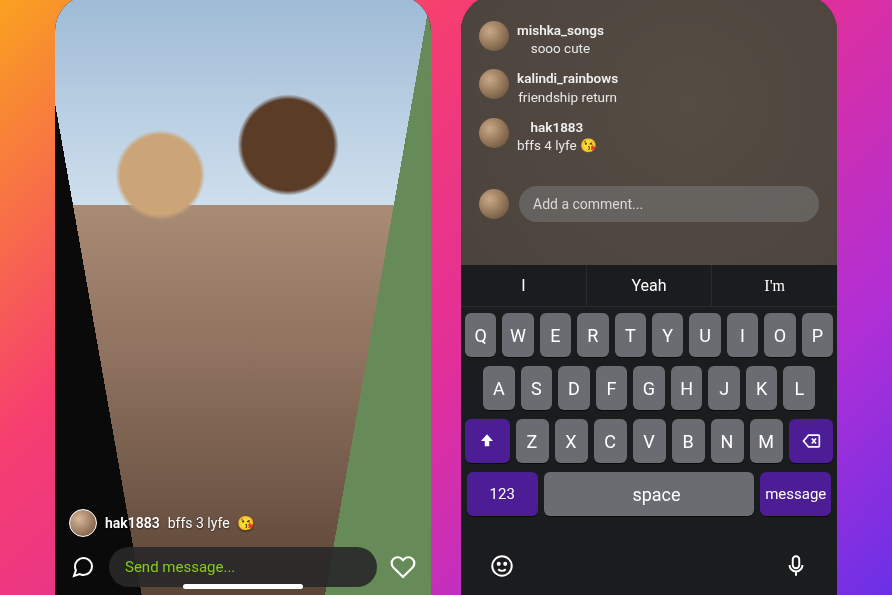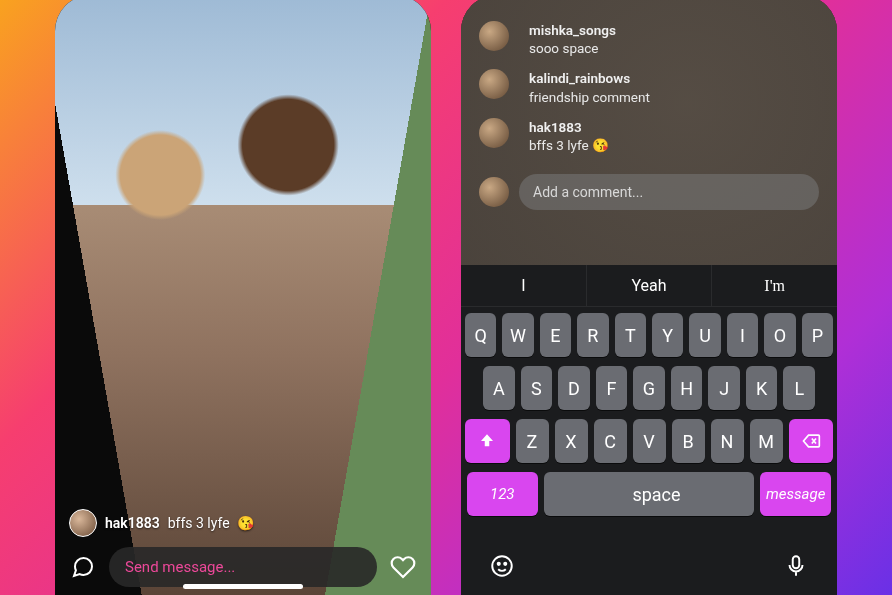--- a/index.html
+++ b/index.html
@@ -67,21 +67,21 @@
   .msg-bar .round-btn {
     width: 28px; height: 28px;
     display: flex; align-items: center; justify-content: center;
     color: #fff;
   }
   .msg-input {
     flex: 1;
     height: 40px;
     border-radius: 20px;
     background: rgba(40,40,40,.9);
-    color: #ec4899;
+    color: #84cc16;
     font-size: 15px;
     display: flex;
     align-items: center;
     padding: 0 16px;
   }
   .home-indicator {
     position: absolute;
     bottom: 6px;
     left: 50%;
     transform: translateX(-50%);
@@ -105,33 +105,34 @@
       radial-gradient(circle at 60% 40%, #8b7560 0%, #5a4a3c 100%);
     color: #fff;
     padding: 26px 18px 10px;
     display: flex;
     flex-direction: column;
     gap: 12px;
   }
   .comment {
     display: flex;
     align-items: flex-start;
-    gap: 20px;
+    gap: 8px;
+    text-align: center;
   }
   .comment .av {
     width: 30px; height: 30px; border-radius: 50%;
     background: radial-gradient(circle at 35% 35%, #c9a884, #5f4631);
     flex-shrink: 0;
   }
   .comment .txt { font-size: 13.5px; line-height: 1.35; }
   .comment .txt .u { font-weight: 600; color: #f0f0f0; }
   .comment .txt .body { color: #e8e8e8; }
   .add-comment {
     display: flex; align-items: center; gap: 10px;
-    margin-top: 8px;
+    margin-top: 20px;
   }
   .add-comment .av { width: 30px; height: 30px; border-radius: 50%;
     background: radial-gradient(circle at 35% 35%, #c9a884, #5f4631); }
   .add-comment .field {
     flex: 1; height: 36px; border-radius: 18px;
     background: rgba(120,120,120,.55);
     color: #d8d8d8; font-size: 14px;
     display: flex; align-items: center; padding: 0 14px;
   }
   .keyboard {
@@ -157,21 +158,21 @@
   .krow { display: flex; gap: 6px; justify-content: center; }
   .key {
     flex: 1; max-width: 33px; height: 44px;
     border-radius: 6px;
     background: #6a6c72;
     color: #fff; font-size: 18px;
     display: flex; align-items: center; justify-content: center;
     box-shadow: 0 1px 0 rgba(0,0,0,.6);
   }
   .krow.r2 { padding: 0 18px; }
-  .key.spec { background: #d946ef; max-width: 46px; flex: 1.3; font-size: 14px; font-style: italic; }
+  .key.spec { background: #4c1d95; max-width: 46px; flex: 1.3; font-size: 14px; }
   .key.space { max-width: none; flex: 5; padding-left: 15px; }
   .key.ret, .key.num { max-width: none; flex: 1.8; font-size: 15px; }
   .krow.r4 { padding: 0 2px; }
   .kbottom {
     height: 48px;
     display: flex;
     align-items: center;
     justify-content: space-between;
     padding: 0 28px 6px;
     color: #fff;
@@ -209,35 +210,35 @@
   <div class="home-indicator"></div>
 </div>
 
 <div class="phone">
   <div class="notch"></div>
   <div class="comments-pane">
     <div class="comment">
       <div class="av"></div>
       <div class="txt">
         <div class="u">mishka_songs</div>
-        <div class="body">sooo space</div>
+        <div class="body">sooo cute</div>
       </div>
     </div>
     <div class="comment">
       <div class="av"></div>
       <div class="txt">
         <div class="u">kalindi_rainbows</div>
-        <div class="body">friendship comment</div>
+        <div class="body">friendship return</div>
       </div>
     </div>
     <div class="comment">
       <div class="av"></div>
       <div class="txt">
         <div class="u">hak1883</div>
-        <div class="body">bffs 3 lyfe 😘</div>
+        <div class="body">bffs 4 lyfe 😘</div>
       </div>
     </div>
     <div class="add-comment">
       <div class="av"></div>
       <div class="field">
         <span>Add a comment...</span>
       </div>
     </div>
   </div>
 

